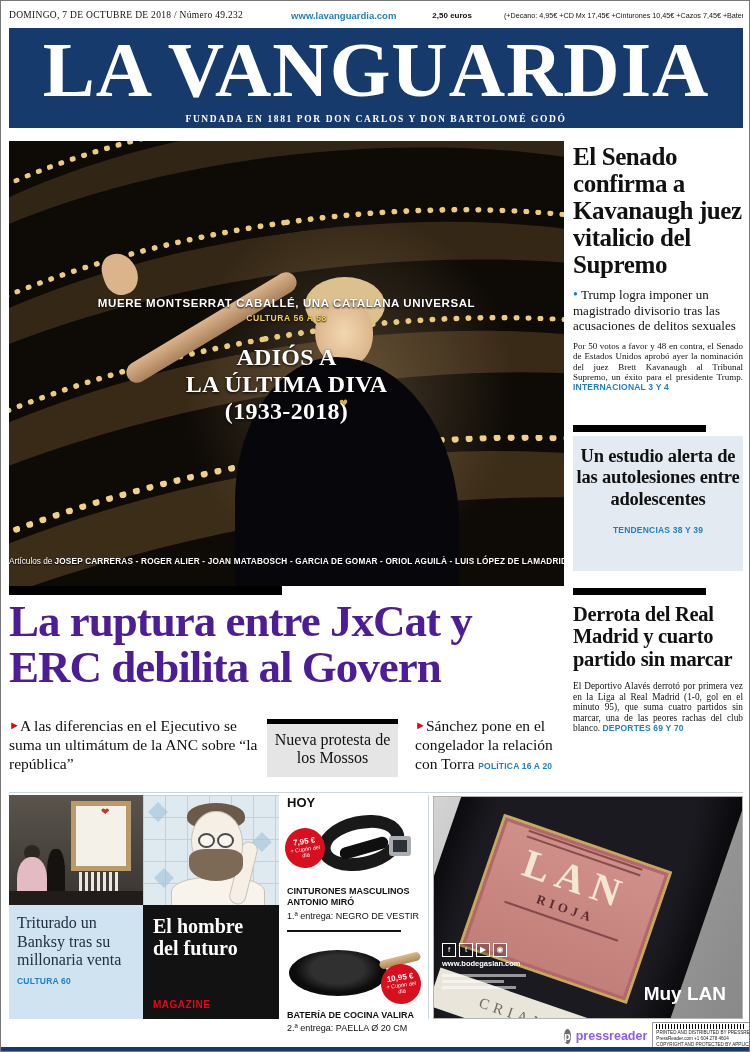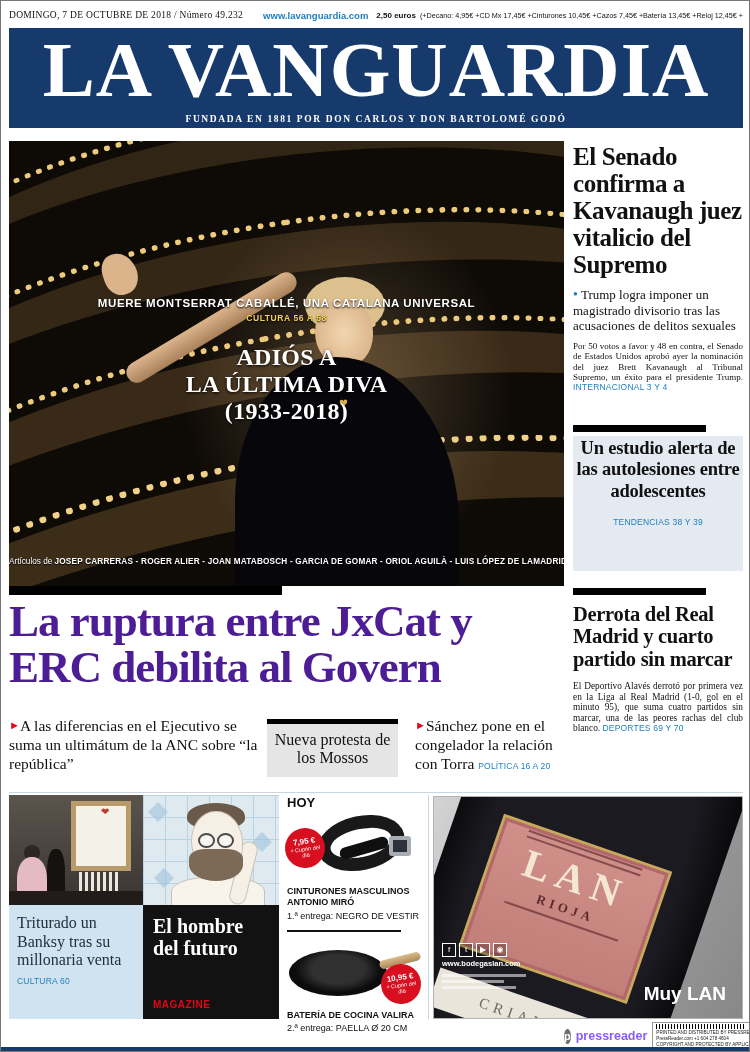--- a/index.html
+++ b/index.html
@@ -1,23 +1,23 @@
 <!DOCTYPE html>
 <html><head>
 <meta charset="utf-8">
 <style>
   html,body { margin:0; padding:0; background:#e9e9e9; }
   .page { position:relative; width:750px; height:1052px; margin:0 auto; background:#fff;
           overflow:hidden; font-family:"Liberation Serif", serif; color:#111;
           border:1px solid #777; box-sizing:border-box; }
   .abs { position:absolute; }
-  .pages-link { font-family:"Liberation Sans", sans-serif; font-weight:normal; font-size:8.5px; color:#1f7fc0; letter-spacing:0.2px; }
-
-  
-  #topbar { left:8px; top:4px; width:734px; height:20px; display:flex; align-items:center; }
+  .pages-link { font-family:"Liberation Sans", sans-serif; font-weight:bold; font-size:8.5px; color:#1f7fc0; letter-spacing:0.2px; }
+
+  
+  #topbar { left:8px; top:4px; width:734px; height:20px; display:flex; align-items:center;gap:28px; }
   .tb-date { font-size:9.5px; letter-spacing:0.3px; white-space:nowrap; }
   .tb-site { font-family:"Liberation Sans",sans-serif; font-weight:bold; color:#1f7fc0; font-size:9.5px; margin-left:20px; white-space:nowrap; }
   .tb-price { font-family:"Liberation Sans",sans-serif; font-weight:bold; font-size:8px; margin-left:8px; white-space:nowrap; }
   .tb-promos { font-family:"Liberation Sans",sans-serif; font-size:7.2px; margin-left:4px; white-space:nowrap; overflow:hidden; flex:1; }
 
   
   #masthead { left:8px; top:27px; width:734px; height:100px; background:#173a6d; color:#fff; text-align:center; }
   .mh-title { font-size:78px; font-weight:bold; line-height:1; letter-spacing:1px; margin-top:3px; }
   .mh-sub   { font-size:9.5px; font-weight:bold; letter-spacing:1.6px; margin-top:5px; }
 
@@ -47,21 +47,21 @@
   .ph-caption b { letter-spacing:0.2px; }
 
   
   #senate { left:572px; top:142px; width:170px; }
   .sen-h { font-size:25px; font-weight:bold; line-height:1.08; letter-spacing:-0.4px; }
   .sen-bullet { margin-top:9px; font-size:13px; line-height:1.16; }
   .blue-dot { color:#1f7fc0; font-size:14px; }
   .sen-body { margin-top:8px; font-size:9px; line-height:1.12; text-align:justify; }
 
   .divbar1 { left:572px; top:424px; width:133px; height:7px; background:#000; }
-  #selfharm { left:572px; top:435px; width:170px; height:135px; background:#e3eaf1; text-align:center; padding-top:2px; box-sizing:border-box; }
+  #selfharm { left:572px; top:435px; width:170px; height:135px; background:#e3eaf1; text-align:center; padding-top:10px; box-sizing:border-box; }
   .sh-h { font-size:18.5px; font-weight:bold; line-height:1.16; letter-spacing:-0.2px; }
   .sh-pages { margin-top:15px; }
 
   
   .bar-left  { left:8px;   top:585px; width:273px; height:9px; background:#000; }
   .bar-right { left:572px; top:587px; width:133px; height:7px; background:#000; }
   #govern-h { left:8px; top:597px; width:556px; font-size:45px; font-weight:bold; letter-spacing:-1px; line-height:1.03; color:#4c1d95; }
   .gov-b { font-size:15.5px; line-height:1.22; }
   #gov-bl { left:8px;   top:716px; width:250px; }
   #gov-br { left:414px; top:716px; width:149px; }

